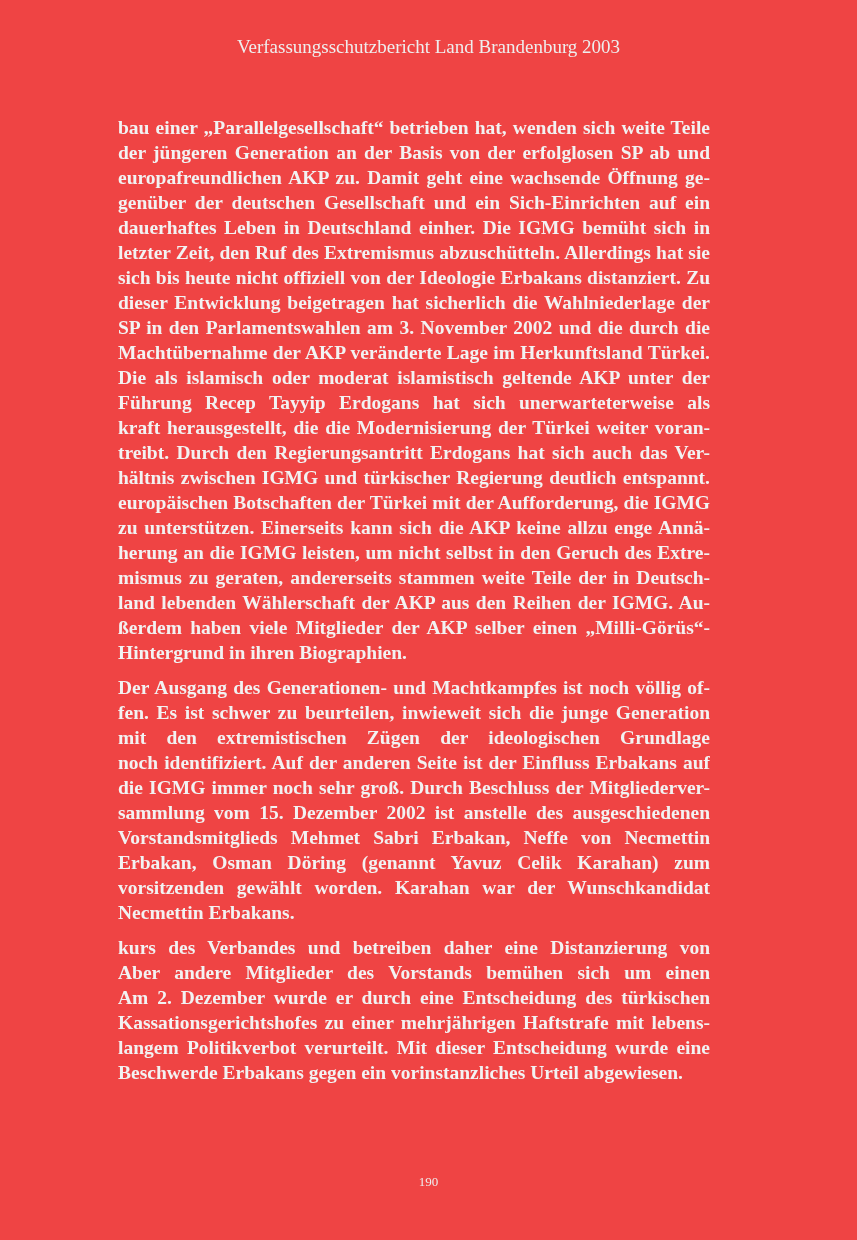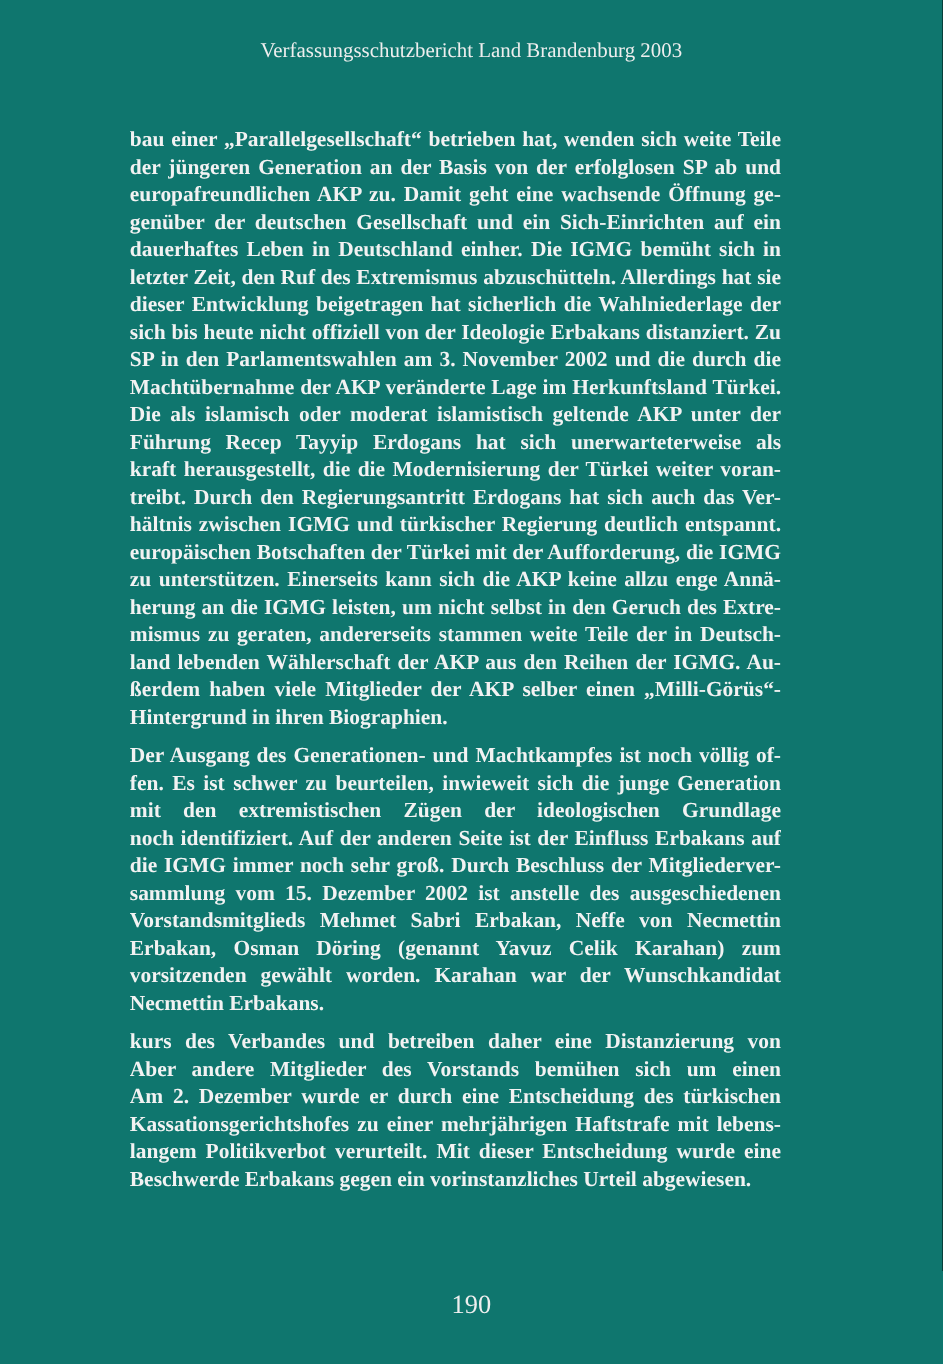--- a/index.html
+++ b/index.html
@@ -4,21 +4,21 @@
 <style>
   html, body {
     margin: 0;
     padding: 0;
     background: #000000;
   }
   .page {
     position: relative;
     width: 857px;
     height: 1240px;
-    background: #0f766e;
+    background: #ef4444;
     font-family: "Liberation Serif", serif;
     color: #f2f2f2;
     overflow: hidden;
   }
   .running-header {
     position: absolute;
     top: 36px;
     left: 0;
     width: 857px;
     text-align: center;
@@ -48,40 +48,40 @@
   }
   .text-line.last-line {
     text-align-last: left;
   }
   .page-number {
     position: absolute;
     top: 1174px;
     left: 0;
     width: 857px;
     text-align: center;
-    font-size: 24px;
+    font-size: 13px;
     color: #eeeeee;
   }
 </style>
 </head>
 <body>
 
 <div class="page">
   <div class="running-header">Verfassungsschutzbericht Land Brandenburg 2003</div>
 
   <div class="content">
       <div class="paragraph">
         <div class="text-line">bau einer „Parallelgesellschaft“ betrieben hat, wenden sich weite Teile</div>
         <div class="text-line">der jüngeren Generation an der Basis von der erfolglosen SP ab und der</div>
         <div class="text-line">europafreundlichen AKP zu. Damit geht eine wachsende Öffnung ge-</div>
         <div class="text-line">genüber der deutschen Gesellschaft und ein Sich-Einrichten auf ein</div>
         <div class="text-line">dauerhaftes Leben in Deutschland einher. Die IGMG bemüht sich in</div>
         <div class="text-line">letzter Zeit, den Ruf des Extremismus abzuschütteln. Allerdings hat sie</div>
+        <div class="text-line">sich bis heute nicht offiziell von der Ideologie Erbakans distanziert. Zu</div>
         <div class="text-line">dieser Entwicklung beigetragen hat sicherlich die Wahlniederlage der</div>
-        <div class="text-line">sich bis heute nicht offiziell von der Ideologie Erbakans distanziert. Zu</div>
         <div class="text-line">SP in den Parlamentswahlen am 3. November 2002 und die durch die</div>
         <div class="text-line">Machtübernahme der AKP veränderte Lage im Herkunftsland Türkei.</div>
         <div class="text-line">Die als islamisch oder moderat islamistisch geltende AKP unter der</div>
         <div class="text-line">Führung Recep Tayyip Erdogans hat sich unerwarteterweise als Reform-</div>
         <div class="text-line">kraft herausgestellt, die die Modernisierung der Türkei weiter voran-</div>
         <div class="text-line">treibt. Durch den Regierungsantritt Erdogans hat sich auch das Ver-</div>
         <div class="text-line">hältnis zwischen IGMG und türkischer Regierung deutlich entspannt.</div>
         <div class="text-line">europäischen Botschaften der Türkei mit der Aufforderung, die IGMG</div>
         <div class="text-line">zu unterstützen. Einerseits kann sich die AKP keine allzu enge Annä-</div>
         <div class="text-line">herung an die IGMG leisten, um nicht selbst in den Geruch des Extre-</div>

